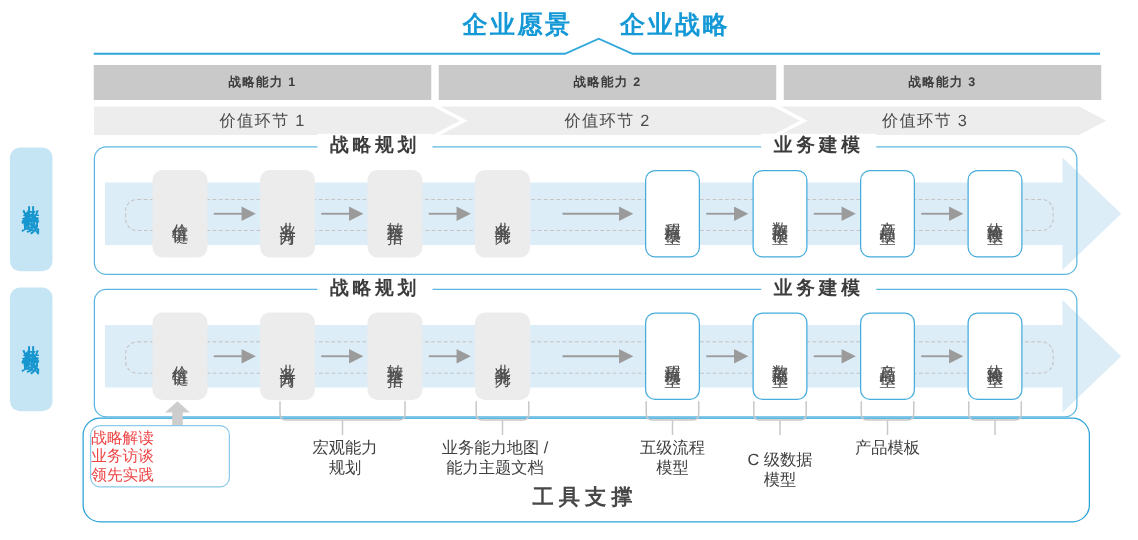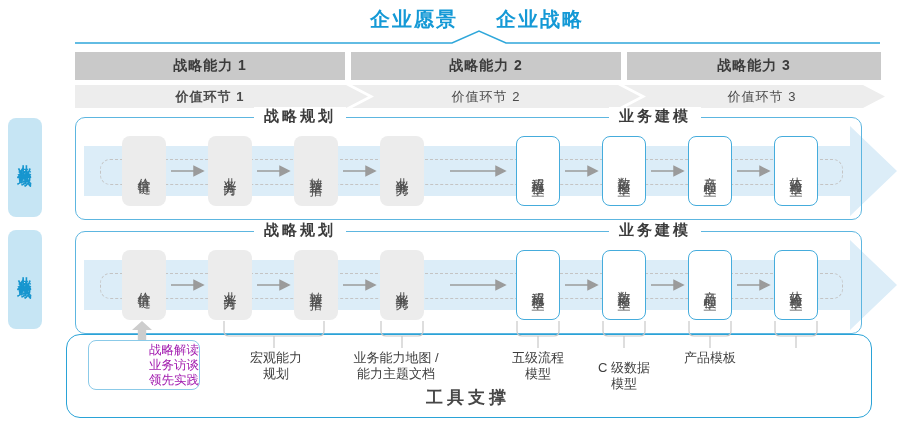--- a/index.html
+++ b/index.html
@@ -5,21 +5,21 @@
   html,body{margin:0;padding:0;background:#fff;}
   .canvas{
     position:relative;width:910px;height:432px;background:#fff;overflow:hidden;
     font-family:"Liberation Sans","DejaVu Sans",sans-serif;color:#3c3c3c;
   }
   
   .title-row{position:absolute;top:6px;left:44px;width:866px;display:flex;justify-content:center;gap:38px;}
   .title-row span{font-size:20px;font-weight:bold;letter-spacing:2px;color:#1499d6;}
   
   .cap-bar{position:absolute;top:52px;height:28px;background:#c9c9c9;display:flex;align-items:center;justify-content:center;
-           font-size:14px;font-weight:600;color:#3b3b3b;letter-spacing:1px;}
+           font-size:10px;font-weight:600;color:#3b3b3b;letter-spacing:1px;}
   
   .band{position:absolute;top:85px;height:23px;background:#ededed;}
   .band.first{clip-path:polygon(0 0,calc(100% - 22px) 0,100% 50%,calc(100% - 22px) 100%,0 100%);}
   .band.notch{clip-path:polygon(0 0,calc(100% - 22px) 0,100% 50%,calc(100% - 22px) 100%,0 100%,22px 50%);}
   .band-label{position:absolute;top:85px;height:23px;width:160px;display:flex;align-items:center;justify-content:center;
               font-size:13px;color:#4a4a4a;letter-spacing:1px;}
   
   .domain-tag{position:absolute;left:8px;width:34px;background:#c6e5f4;border-radius:8px;
               display:flex;align-items:center;justify-content:center;
               writing-mode:vertical-rl;font-size:14px;font-weight:bold;color:#1796cf;letter-spacing:3px;}
@@ -36,23 +36,23 @@
   .fbox{position:absolute;top:19px;width:44px;height:70px;border-radius:8px;z-index:4;box-sizing:border-box;
         display:flex;align-items:center;justify-content:center;
         writing-mode:vertical-rl;font-size:13px;color:#4f4f4f;letter-spacing:2px;line-height:1;}
   .fbox.gray{background:#ececec;}
   .fbox.blue{background:#fff;border:1.5px solid #45acdc;}
   
   .tool-box{position:absolute;left:66px;top:334px;width:804px;height:82px;border:1.5px solid #2aa3d7;border-radius:14px;z-index:0;}
   .tool-label{position:absolute;left:66px;top:386px;width:804px;text-align:center;
               font-size:17px;font-weight:bold;letter-spacing:4px;color:#474747;z-index:2;}
   
-  .inputs-box{position:absolute;left:88px;top:340px;width:110px;height:48px;border:1px solid #8bcae8;border-radius:8px;background:#fff;
-              display:flex;flex-direction:column;align-items:flex-end;justify-content:center;
-              font-size:12.5px;line-height:15px;color:#a21caf;z-index:3;}
+  .inputs-box{position:absolute;left:72px;top:340px;width:110px;height:48px;border:1px solid #8bcae8;border-radius:8px;background:#fff;
+              display:flex;flex-direction:column;align-items:flex-start;justify-content:center;
+              font-size:12.5px;line-height:15px;color:#ef4444;z-index:3;}
   .up-arrow{position:absolute;left:132px;top:321px;width:20px;height:20px;background:#cdcdcd;z-index:2;
             clip-path:polygon(50% 0,100% 45%,71% 45%,71% 100%,29% 100%,29% 45%,0 45%);}
   .anno{position:absolute;top:350px;width:140px;transform:translateX(-50%);text-align:center;
         font-size:13px;line-height:16px;color:#3f3f3f;z-index:2;white-space:nowrap;}
   
   .overlay{position:absolute;left:0;top:0;width:910px;height:432px;z-index:5;pointer-events:none;}
 </style>
 </head>
 <body>
 
@@ -69,23 +69,23 @@
   <div class="cap-bar" style="left:351px;width:270px;">
       <span>战略能力 2</span>
     </div>
   <div class="cap-bar" style="left:627px;width:254px;">
       <span>战略能力 3</span>
     </div>
 
   <div class="band first" style="left:75px;width:293px;"></div>
   <div class="band notch" style="left:352px;width:288px;"></div>
   <div class="band notch" style="left:624px;width:261px;"></div>
-  <div class="band-label" style="left:130px;font-weight:bold;">价值环节 1</div>
+  <div class="band-label" style="left:130px;">价值环节 1</div>
   <div class="band-label" style="left:406px;">价值环节 2</div>
-  <div class="band-label" style="left:682px;">价值环节 3</div>
+  <div class="band-label" style="left:660px;">价值环节 3</div>
 
   <div class="domain-tag" style="top:118px;height:99px;">业务领域 1</div>
   <div class="domain-tag" style="top:230px;height:99px;">业务领域 2</div>
 
   <div class="row" style="top:117px;">
     <div class="big-arrow"></div>
     <div class="row-border"></div>
     <div class="dashed-track"></div>
     <div class="hdr plan">战略规划</div>
     <div class="hdr model">业务建模</div>

